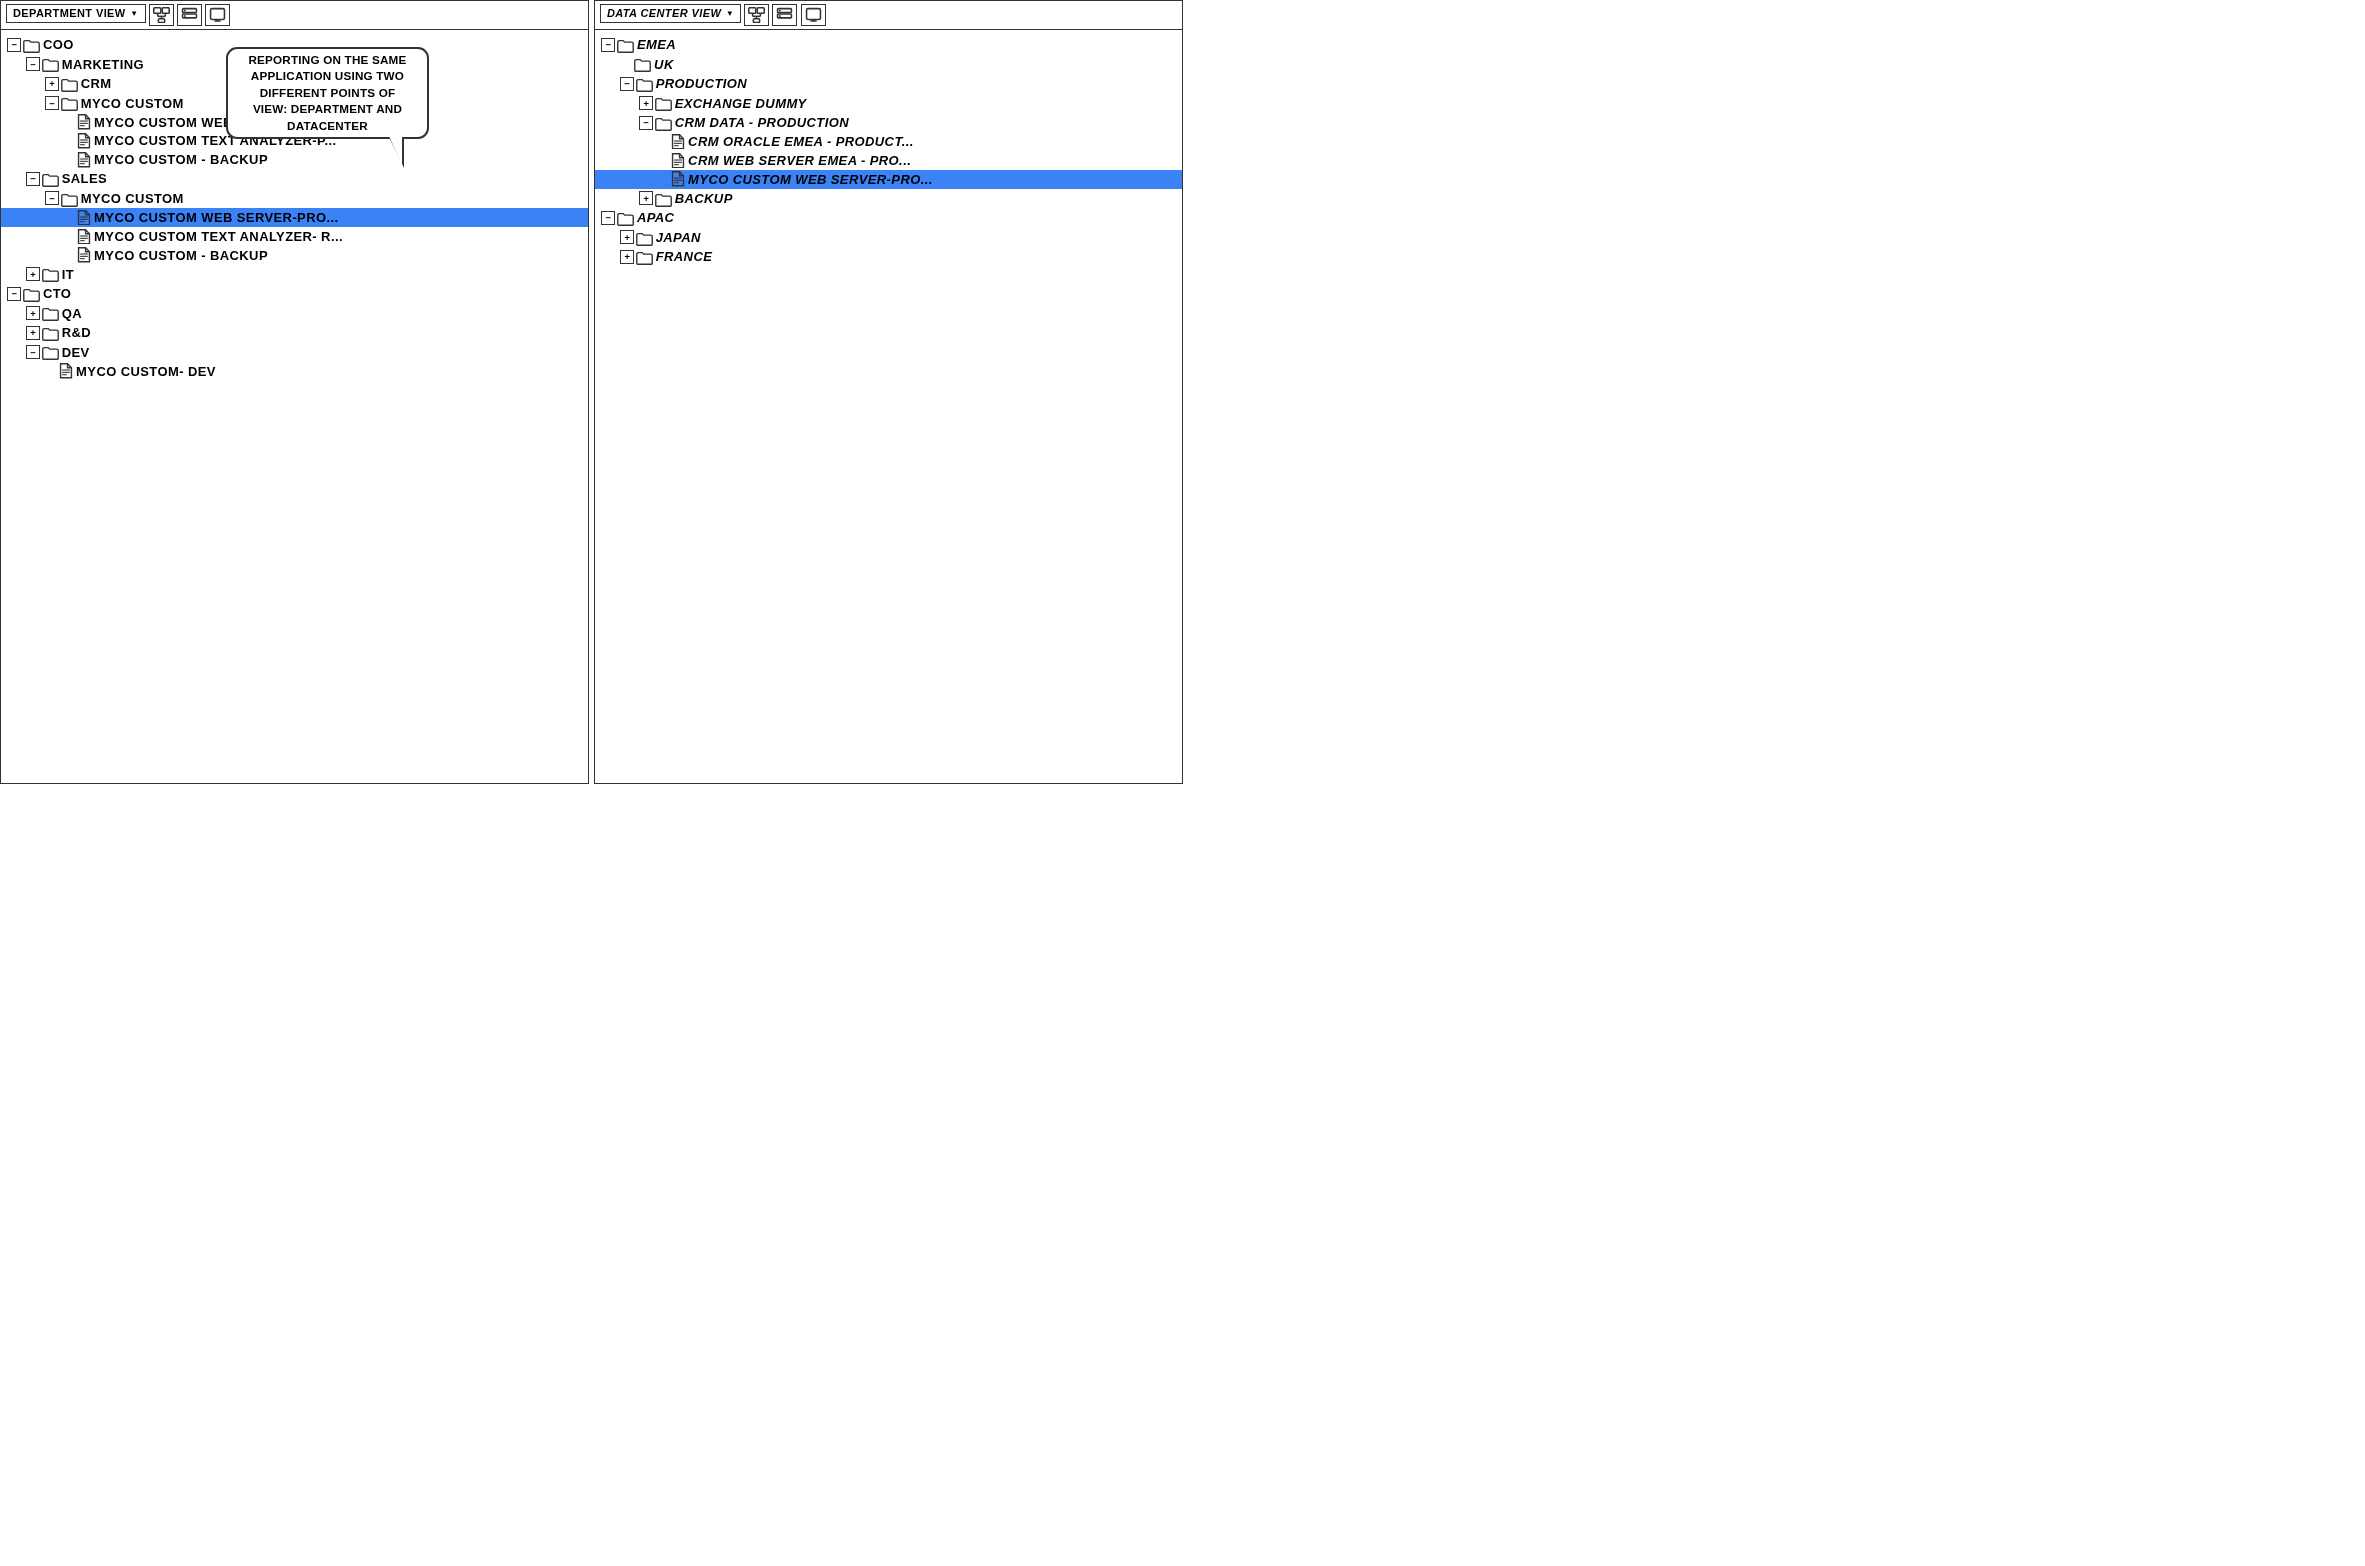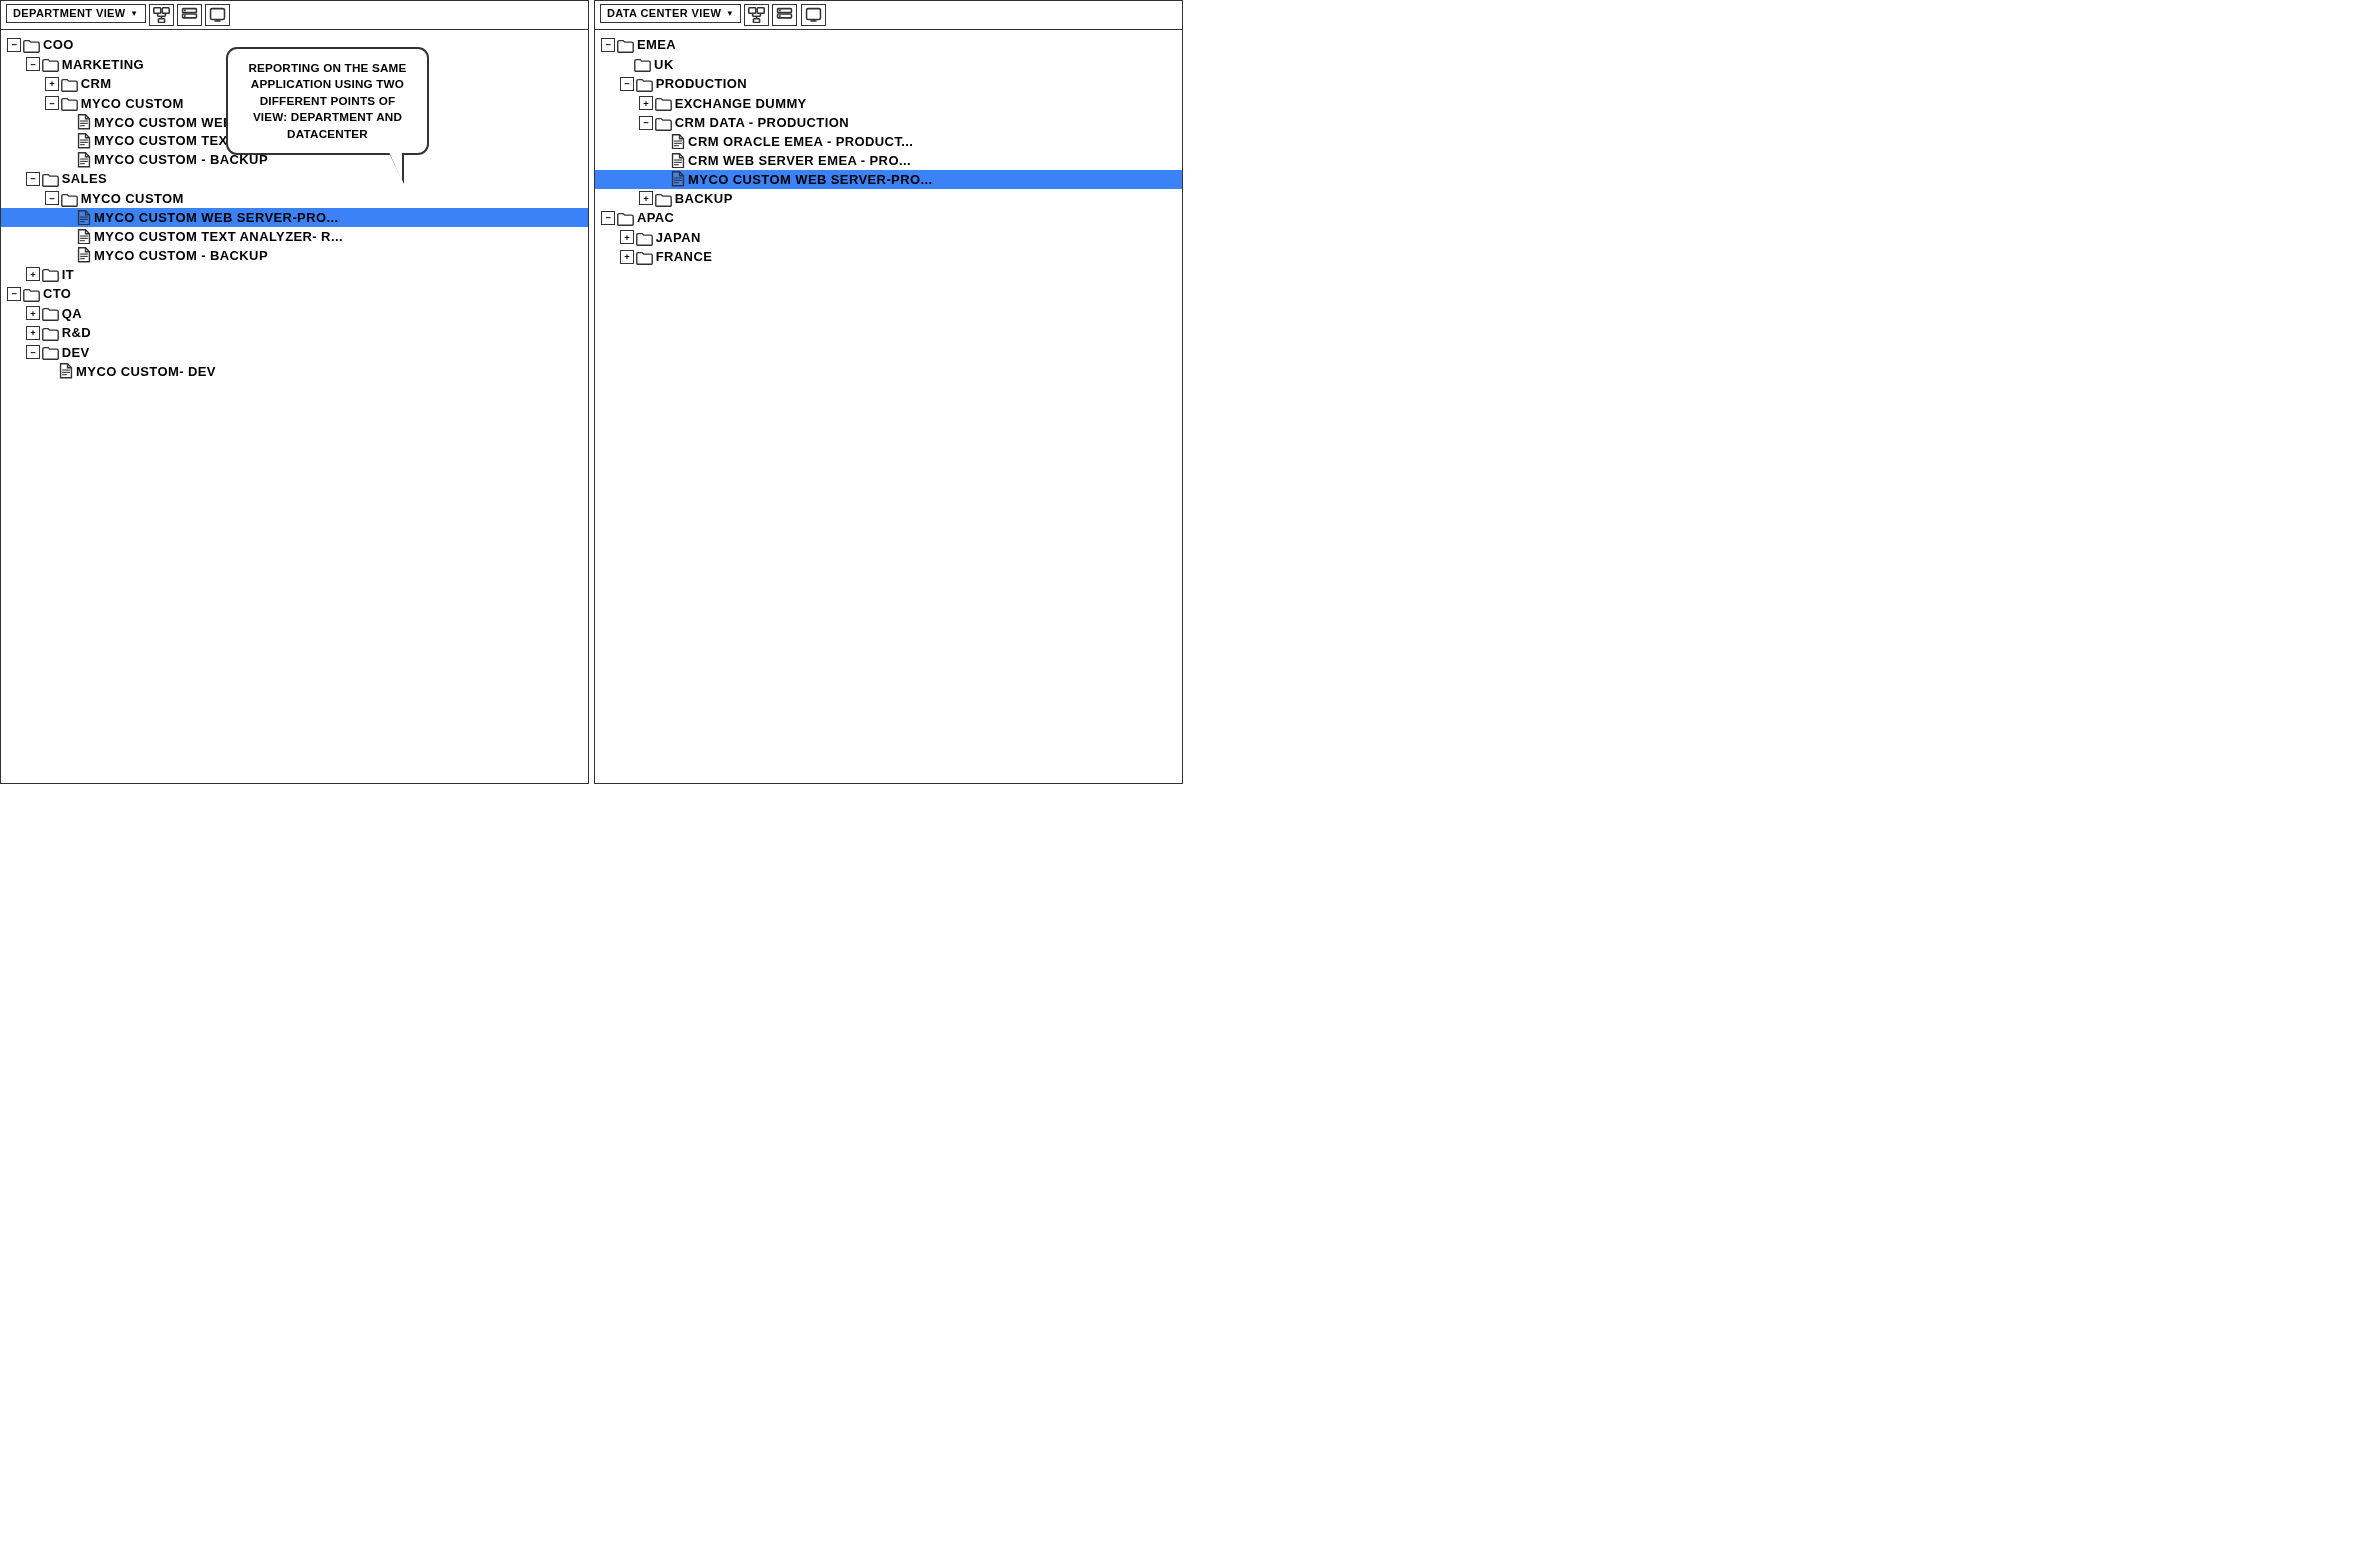--- a/index.html
+++ b/index.html
@@ -31,20 +31,21 @@
 
     .left-panel {
       width: 50%;
       height: 100%;
     }
 
     .right-panel {
       width: 50%;
       height: 100%;
       margin-left: 5px;
+      font-style: italic;
     }
 
     
     .toolbar {
       display: flex;
       align-items: flex-start;
       padding: 3.1px 4.7px;
       border-bottom: 1.6px solid #333;
       background: #fff;
       gap: 3.1px;
@@ -140,21 +141,21 @@
 
     
     .callout {
       position: absolute;
       top: 47px;
       left: 226px;
       z-index: 100;
       background: #fff;
       border: 2px solid #333;
       border-radius: 11px;
-      padding: 11px 14px;
+      padding: 3px 14px;
       width: 203px;
       text-align: center;
       font-size: 11.7px;
       font-weight: bold;
       line-height: 1.4;
       letter-spacing: 0.2px;
     }
 
     .callout::after {
       content: '';

